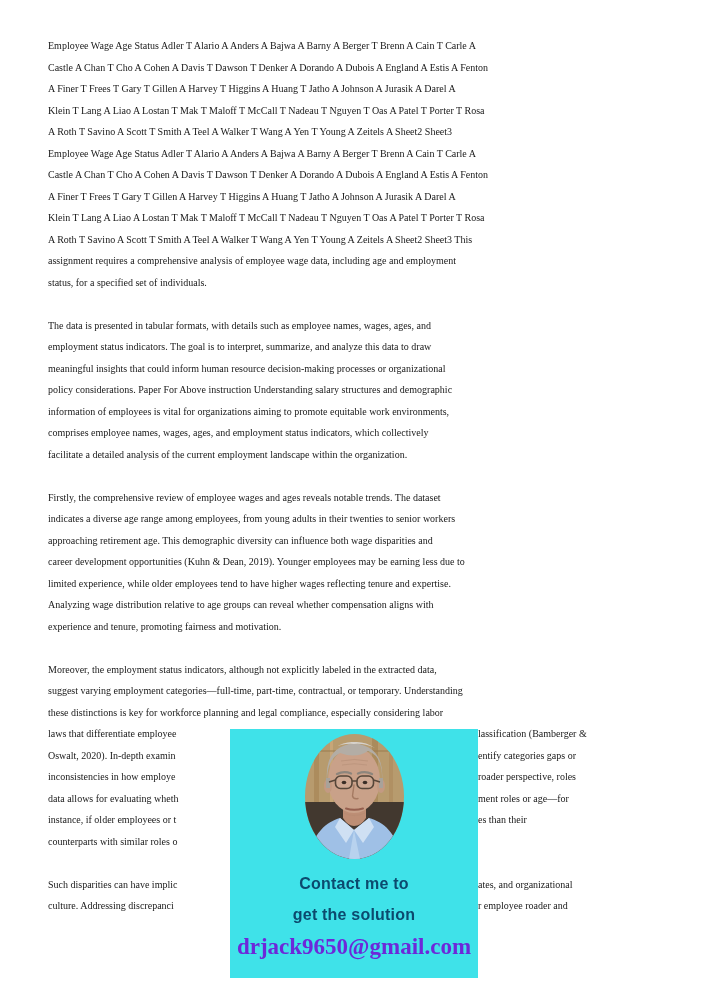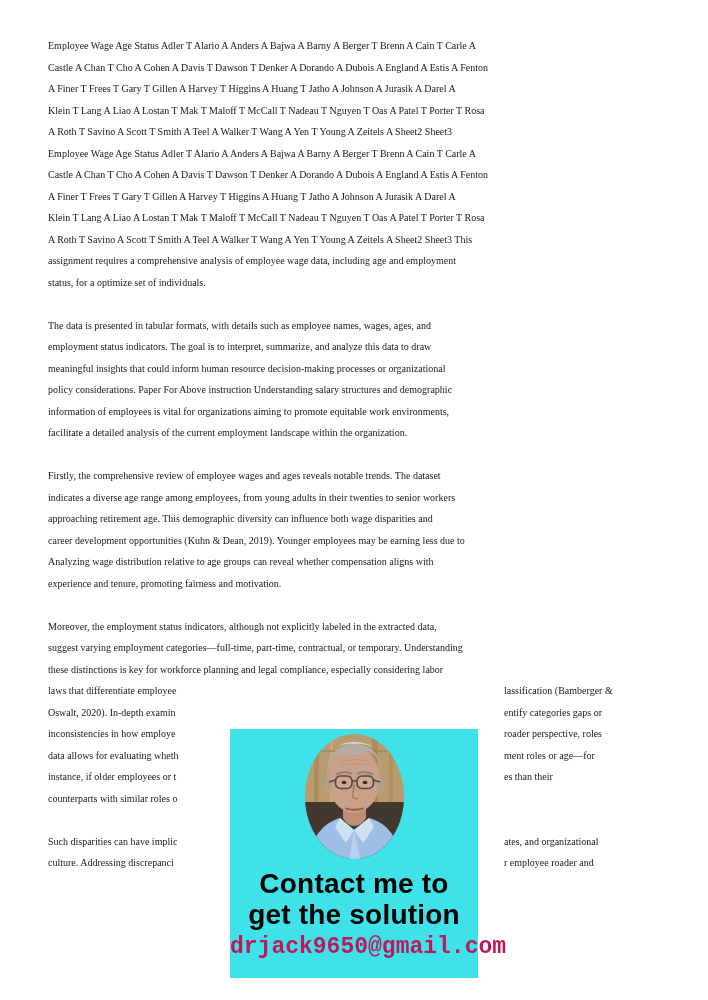--- a/index.html
+++ b/index.html
@@ -18,21 +18,21 @@
     color:#181818;
   }
   .para{margin:0 0 21.5px 0;}
   .para:last-child{margin-bottom:0;}
   .line{
     position:relative;
     height:21.5px;line-height:21.5px;
     white-space:nowrap;
   }
   .right-frag{
-    position:absolute;left:430px;top:0;padding-left:26px;
+    position:absolute;left:430px;top:0;
   }
   .overlay-card{
     position:absolute;
     left:230px;top:729px;
     width:248px;height:249px;
     background:#3fe2e9;
     z-index:10;
     text-align:center;
     box-sizing:border-box;
   }
@@ -41,67 +41,69 @@
     margin:5px auto 0 auto;
     border-radius:50%;
     overflow:hidden;
     display:block;
   }
   .photo-oval svg{display:block;}
   .contact-heading{
     margin-top:9px;
     font-family:"Liberation Sans","DejaVu Sans",sans-serif;
     font-weight:800;
-    font-size:28px;
+    font-size:16px;
     line-height:31px;
-    color:#000000;
+    color:#0c4a6e;
     letter-spacing:0.2px;
   }
   .contact-email{
     margin-top:4px;
-    font-family:Liberation Mono, monospace;
+    font-family:Liberation Serif, serif;
     font-weight:700;
     font-size:23px;
     line-height:26px;
-    color:#be185d;
+    color:#6d28d9;
   }
 </style>
 </head>
 <body>
 
 <div class="page">
 
   <div class="doc">
       <div class="para">
         <div class="line">Employee Wage Age Status Adler T Alario A Anders A Bajwa A Barny A Berger T Brenn A Cain T Carle A</div>
         <div class="line">Castle A Chan T Cho A Cohen A Davis T Dawson T Denker A Dorando A Dubois A England A Estis A Fenton</div>
         <div class="line">A Finer T Frees T Gary T Gillen A Harvey T Higgins A Huang T Jatho A Johnson A Jurasik A Darel A</div>
         <div class="line">Klein T Lang A Liao A Lostan T Mak T Maloff T McCall T Nadeau T Nguyen T Oas A Patel T Porter T Rosa</div>
         <div class="line">A Roth T Savino A Scott T Smith A Teel A Walker T Wang A Yen T Young A Zeitels A Sheet2 Sheet3</div>
         <div class="line">Employee Wage Age Status Adler T Alario A Anders A Bajwa A Barny A Berger T Brenn A Cain T Carle A</div>
         <div class="line">Castle A Chan T Cho A Cohen A Davis T Dawson T Denker A Dorando A Dubois A England A Estis A Fenton</div>
         <div class="line">A Finer T Frees T Gary T Gillen A Harvey T Higgins A Huang T Jatho A Johnson A Jurasik A Darel A</div>
         <div class="line">Klein T Lang A Liao A Lostan T Mak T Maloff T McCall T Nadeau T Nguyen T Oas A Patel T Porter T Rosa</div>
         <div class="line">A Roth T Savino A Scott T Smith A Teel A Walker T Wang A Yen T Young A Zeitels A Sheet2 Sheet3 This</div>
         <div class="line">assignment requires a comprehensive analysis of employee wage data, including age and employment</div>
-        <div class="line">status, for a optimize set of individuals.</div>
+        <div class="line">status, for a specified set of individuals.</div>
       </div>
       <div class="para">
         <div class="line">The data is presented in tabular formats, with details such as employee names, wages, ages, and</div>
         <div class="line">employment status indicators. The goal is to interpret, summarize, and analyze this data to draw</div>
         <div class="line">meaningful insights that could inform human resource decision-making processes or organizational</div>
         <div class="line">policy considerations. Paper For Above instruction Understanding salary structures and demographic</div>
         <div class="line">information of employees is vital for organizations aiming to promote equitable work environments,</div>
+        <div class="line">comprises employee names, wages, ages, and employment status indicators, which collectively</div>
         <div class="line">facilitate a detailed analysis of the current employment landscape within the organization.</div>
       </div>
       <div class="para">
         <div class="line">Firstly, the comprehensive review of employee wages and ages reveals notable trends. The dataset</div>
         <div class="line">indicates a diverse age range among employees, from young adults in their twenties to senior workers</div>
         <div class="line">approaching retirement age. This demographic diversity can influence both wage disparities and</div>
         <div class="line">career development opportunities (Kuhn &amp; Dean, 2019). Younger employees may be earning less due to</div>
+        <div class="line">limited experience, while older employees tend to have higher wages reflecting tenure and expertise.</div>
         <div class="line">Analyzing wage distribution relative to age groups can reveal whether compensation aligns with</div>
         <div class="line">experience and tenure, promoting fairness and motivation.</div>
       </div>
       <div class="para">
         <div class="line">Moreover, the employment status indicators, although not explicitly labeled in the extracted data,</div>
         <div class="line">suggest varying employment categories—full-time, part-time, contractual, or temporary. Understanding</div>
         <div class="line">these distinctions is key for workforce planning and legal compliance, especially considering labor</div>
         <div class="line"><span>laws that differentiate employee</span><span class="right-frag">lassification (Bamberger &amp;</span></div>
         <div class="line"><span>Oswalt, 2020). In-depth examin</span><span class="right-frag">entify categories gaps or</span></div>
         <div class="line"><span>inconsistencies in how employe</span><span class="right-frag">roader perspective, roles</span></div>

